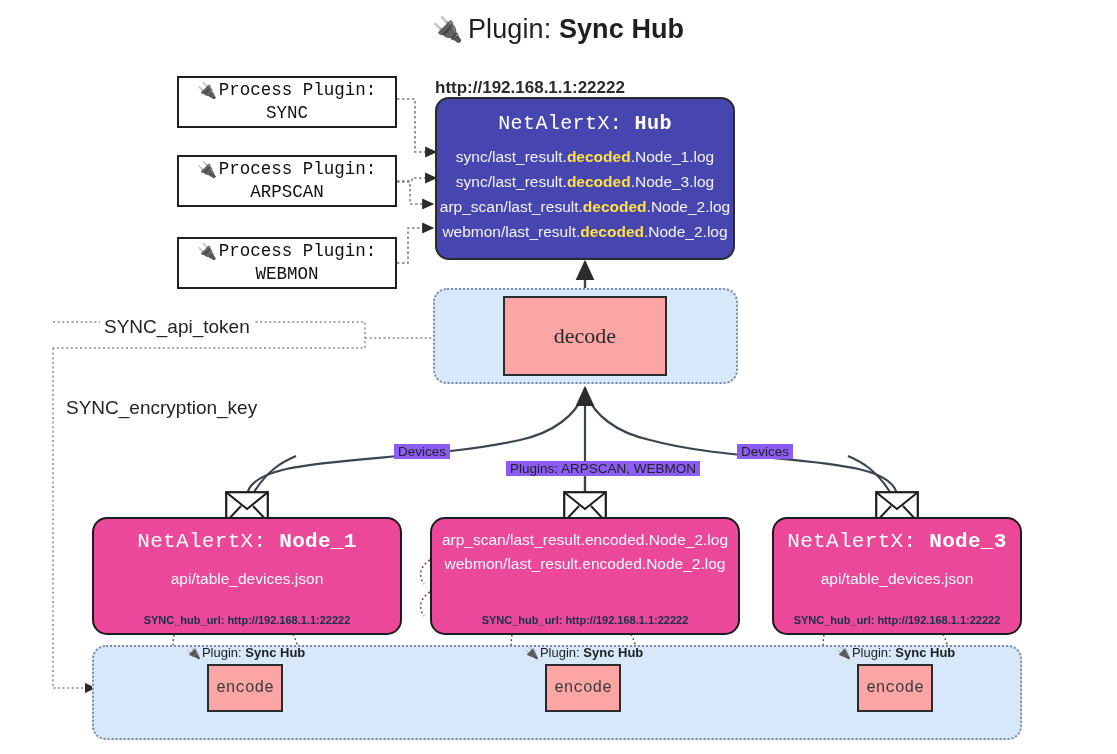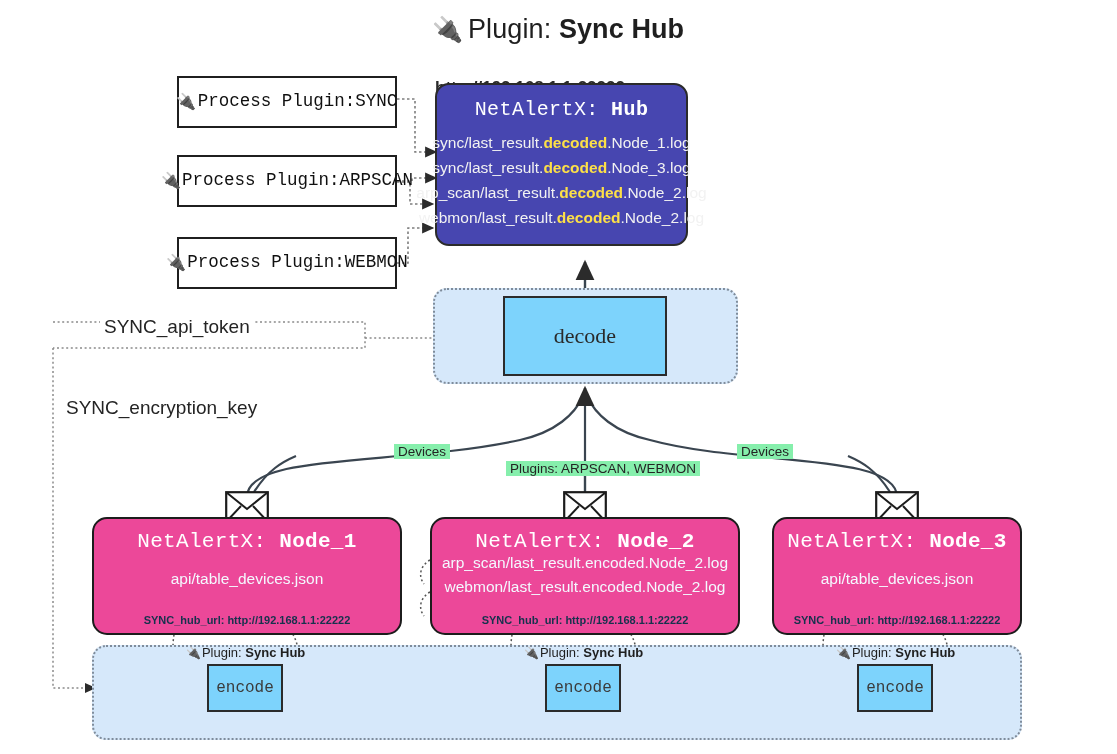--- a/index.html
+++ b/index.html
@@ -9,21 +9,21 @@
   svg.wires{position:absolute;left:0;top:0;width:1117px;height:754px;pointer-events:none;}
 
   .title{position:absolute;left:0;top:14px;width:1117px;text-align:center;
          font-size:27px;font-weight:400;color:#1f1f1f;letter-spacing:.1px;}
   .title .plug{font-size:25px;margin-right:4px;}
   .title b{font-weight:700;}
 
   
   .procbox{position:absolute;box-sizing:border-box;border:2px solid #1f1f1f;
            background:#ffffff;font-family:"Liberation Mono",monospace;
-           font-size:17.5px;color:#101010;display:flex;flex-direction:row;
+           font-size:17.5px;color:#101010;display:flex;flex-direction:column;
            align-items:center;justify-content:center;line-height:1.32;}
   .procbox .l1{display:block;white-space:nowrap;}
   .procbox .l1 .plug{font-family:"DejaVu Sans",sans-serif;font-size:16px;
            margin-right:1px;position:relative;top:1px;}
   .procbox .l2{display:block;}
 
   
   .hub{position:absolute;box-sizing:border-box;background:#4746b0;
        border:2.5px solid #2b2b2b;border-radius:14px;color:#ffffff;
        display:flex;flex-direction:column;align-items:center;
@@ -42,32 +42,32 @@
         display:flex;flex-direction:column;align-items:center;padding-top:11px;}
   .node .nname{font-family:"Liberation Mono",monospace;font-size:21px;letter-spacing:.3px;}
   .node .nname b{font-weight:700;}
   .node .nfile{font-size:15.5px;color:#f4f9ff;white-space:nowrap;}
   .node .nurl{position:absolute;bottom:7px;left:0;width:100%;text-align:center;
         font-size:11px;font-weight:700;color:#16324d;white-space:nowrap;}
 
   
   .cluster{position:absolute;box-sizing:border-box;background:#d6e8fa;
         border:2px dotted #7f8c9b;border-radius:14px;}
-  .whitebox{position:absolute;box-sizing:border-box;background:#7dd3fc;
+  .whitebox{position:absolute;box-sizing:border-box;background:#fca5a5;
         border:2.5px solid #2b2b2b;display:flex;align-items:center;
         justify-content:center;font-family:"Liberation Serif",serif;color:#2a2a2a;}
   .whitebox.decode{font-size:22px;font-family:"Liberation Serif",serif;}
   .whitebox.encode{font-family:"Liberation Mono",monospace;font-size:16px;color:#3b3b3b;}
 
   .plabel{position:absolute;font-size:13px;color:#1f1f1f;white-space:nowrap;}
   .plabel b{font-weight:700;}
   .plabel .plug{font-size:12px;margin-right:1px;}
 
   .edgelabel{position:absolute;font-size:13.5px;color:#242424;
-        background:#86efac;padding:0 4px;white-space:nowrap;}
+        background:#8b5cf6;padding:0 4px;white-space:nowrap;}
   .keylabel{position:absolute;font-size:19px;color:#242424;
         background:#ffffff;padding:0 4px;white-space:nowrap;}
 
   .envelope{position:absolute;}
 </style>
 </head>
 <body>
 
 <div class="stage">
 
@@ -146,21 +146,21 @@
 
   <div class="procbox" style="left:177px;top:237px;width:220px;height:52px;">
     <span class="l1">
       <span class="plug">🔌</span><span>Process Plugin:</span>
     </span>
     <span class="l2">WEBMON</span>
   </div>
 
   <div class="hubUrl" style="left:435px;top:78px;">http://192.168.1.1:22222</div>
 
-  <div class="hub" style="left:435px;top:83px;width:253px;height:163px;">
+  <div class="hub" style="left:435px;top:97px;width:300px;height:163px;">
     <div class="hname">
       <span>NetAlertX:</span> <b>Hub</b>
     </div>
     <div class="logline">
       <span>sync/last_result.</span><b>decoded</b><span>.Node_1.log</span>
     </div>
     <div class="logline">
       <span>sync/last_result.</span><b>decoded</b><span>.Node_3.log</span>
     </div>
     <div class="logline">
@@ -196,23 +196,20 @@
 
   <div class="node" style="left:92px;top:517px;width:310px;height:118px;">
     <div class="nname">
       <span>NetAlertX:</span> <b>Node_1</b>
     </div>
     <div class="nfile" style="margin-top:17px;">api/table_devices.json</div>
     <div class="nurl">SYNC_hub_url: http://192.168.1.1:22222</div>
   </div>
 
   <div class="node" style="left:430px;top:517px;width:310px;height:118px;">
-    <div class="nname">
-      <span>NetAlertX:</span> <b>Node_2</b>
-    </div>
     <div class="nfile" style="margin-top:1px;">arp_scan/last_result.encoded.Node_2.log</div>
     <div class="nfile" style="margin-top:6px;">webmon/last_result.encoded.Node_2.log</div>
     <div class="nurl">SYNC_hub_url: http://192.168.1.1:22222</div>
   </div>
 
   <div class="node" style="left:772px;top:517px;width:250px;height:118px;">
     <div class="nname">
       <span>NetAlertX:</span> <b>Node_3</b>
     </div>
     <div class="nfile" style="margin-top:17px;">api/table_devices.json</div>

